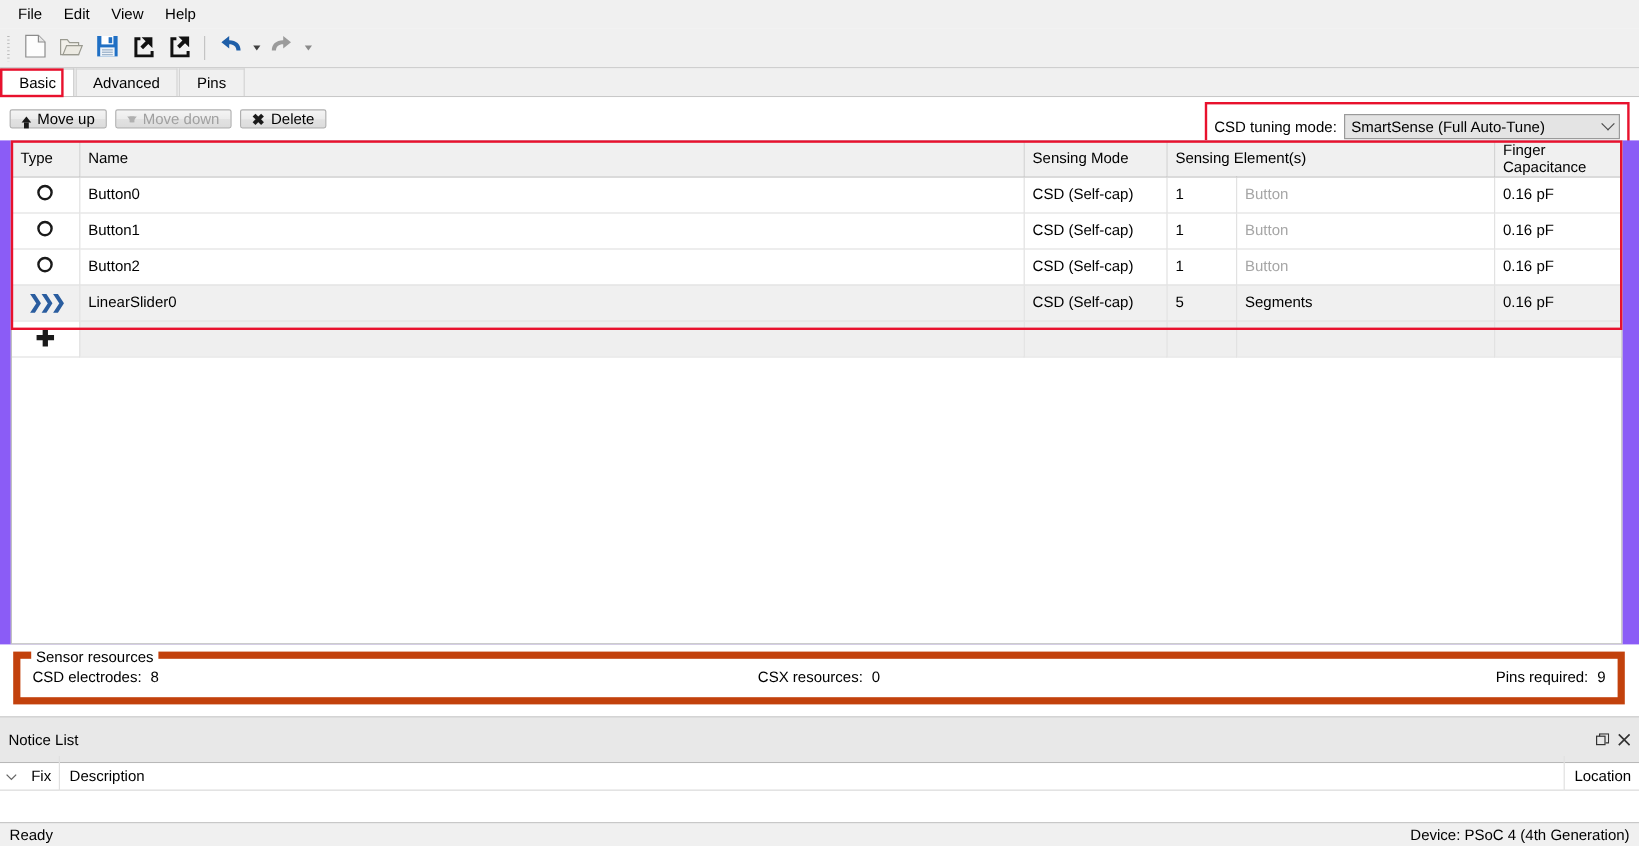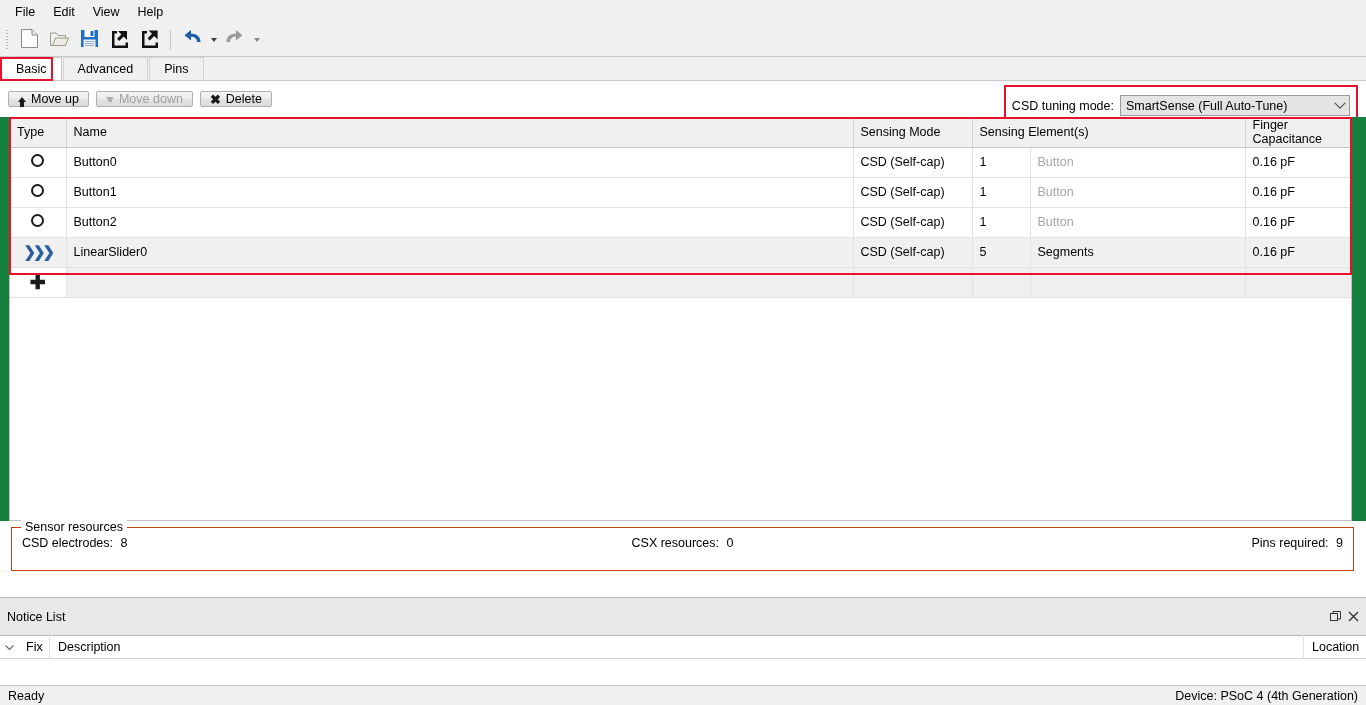--- a/index.html
+++ b/index.html
@@ -159,21 +159,21 @@
     border-right: 1.6px solid #4a4a4a;
     border-bottom: 1.6px solid #4a4a4a;
     transform: rotate(45deg) translate(-2px,-2px);
   }
 
   
   .grid-area {
     flex: 1 1 auto;
     position: relative;
     padding: 0 8px 0 9px;
-    background: #15803d;
+    background: #8b5cf6;
     min-height: 0;
   }
   .grid-outer {
     position: absolute;
     left: 9px; right: 14px; top: 0; bottom: 0;
     border: 1px solid #c0c0c0;
     background: #ffffff;
     overflow: hidden;
   }
   table.grid { width: 100%; border-collapse: collapse; table-layout: fixed; }
@@ -217,22 +217,22 @@
     width: 1343px;
     height: 158px;
     border: 2px solid #e8112d;
     pointer-events: none;
     z-index: 6;
   }
 
   
   .resources {
     flex: 0 0 44px;
-    margin: 6px 12px 16px 11px;
-    border: 1px solid #c2410c;
+    margin: 6px 12px 0 11px;
+    border: 6px solid #c2410c;
     position: relative;
     padding: 8px 10px 0 10px;
   }
   .resources-legend {
     position: absolute;
     top: -8px; left: 9px;
     background: #ffffff;
     padding: 0 4px;
     font-size: 12.5px;
   }

